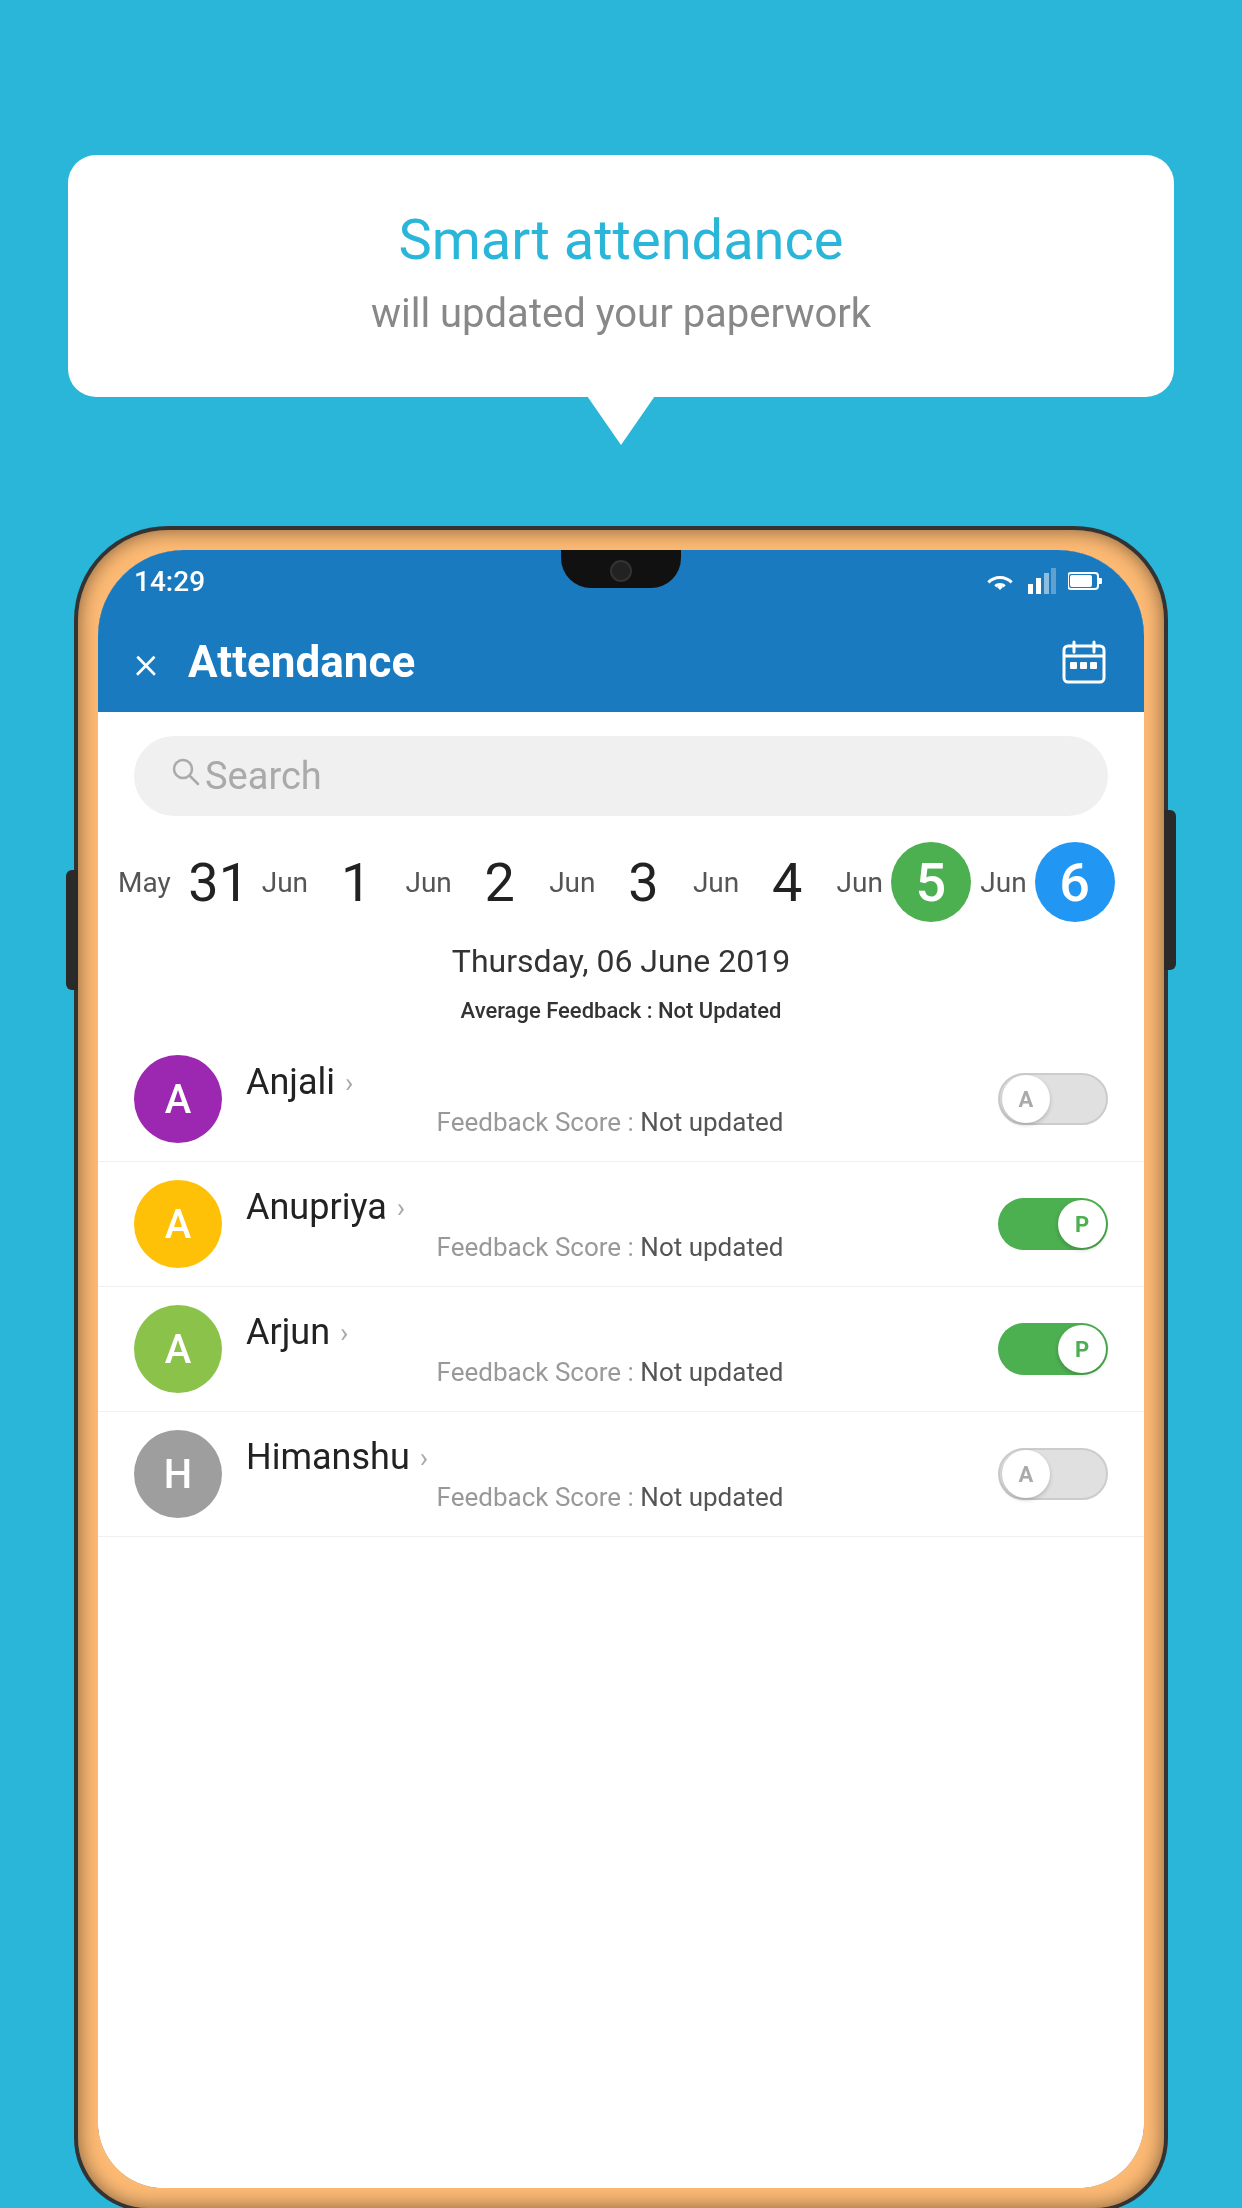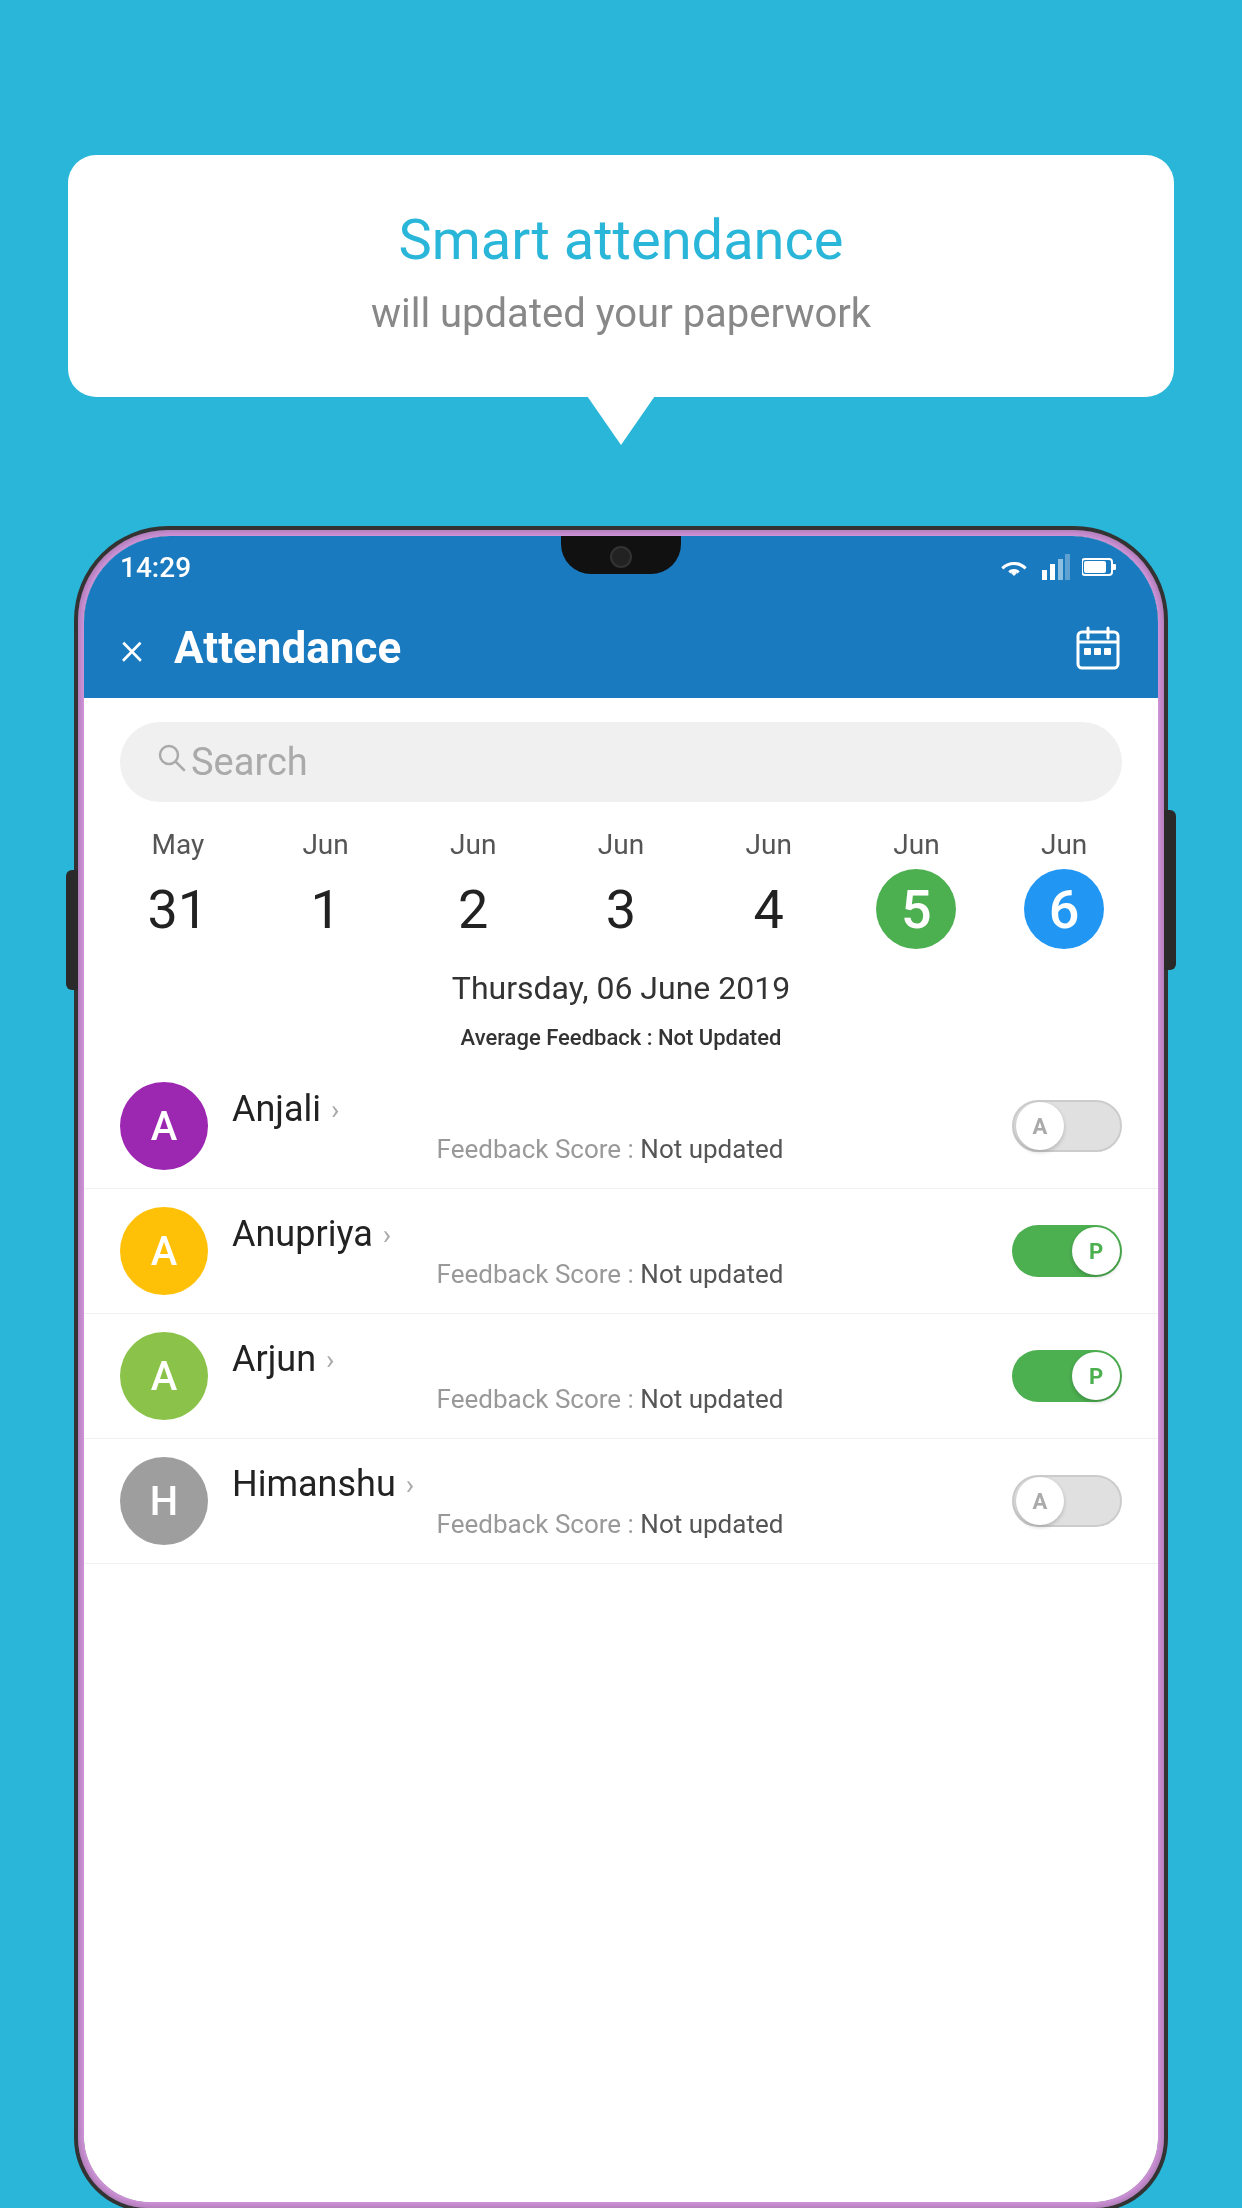--- a/index.html
+++ b/index.html
@@ -49,23 +49,23 @@
       font-weight: 400;
     }
 
     
     .phone-outer {
       position: absolute;
       top: 530px;
       left: 78px;
       right: 78px;
       bottom: 0;
-      background: #f0abfc;
+      background: #fdba74;
       border-radius: 90px 90px 70px 70px;
-      padding: 6px;
+      padding: 20px;
       box-shadow: 0 0 0 4px #333, inset 0 0 20px rgba(0,0,0,0.5);
     }
     .phone-inner {
       background: #111;
       border-radius: 86px 86px 66px 66px;
       overflow: hidden;
       height: 100%;
       position: relative;
     }
 
@@ -168,21 +168,21 @@
     .date-row {
       display: flex;
       align-items: flex-end;
       padding: 10px 20px 0;
       gap: 0;
       overflow: hidden;
     }
     .date-col {
       flex: 1;
       display: flex;
-      flex-direction: column;
+      flex-direction: row;
       align-items: center;
       gap: 8px;
     }
     .date-month {
       font-size: 28px;
       color: #555;
       font-weight: 400;
     }
     .date-num {
       font-size: 54px;

